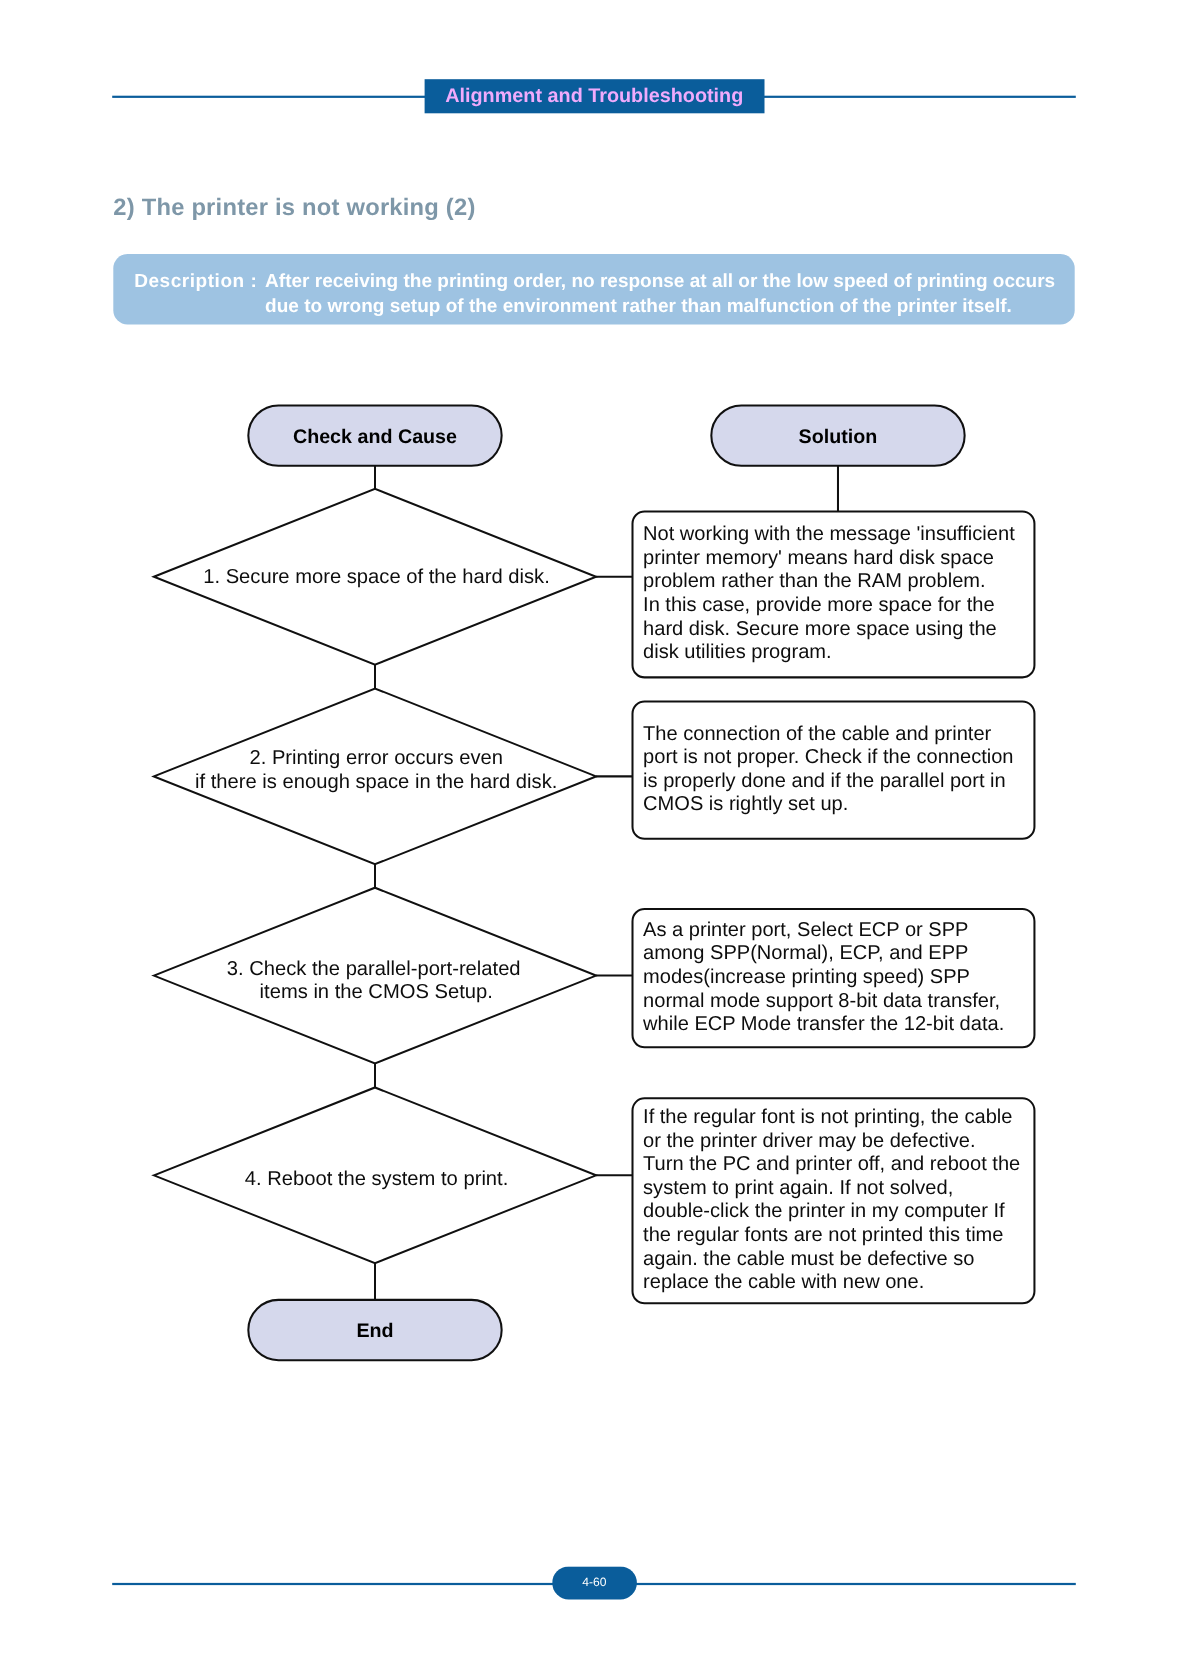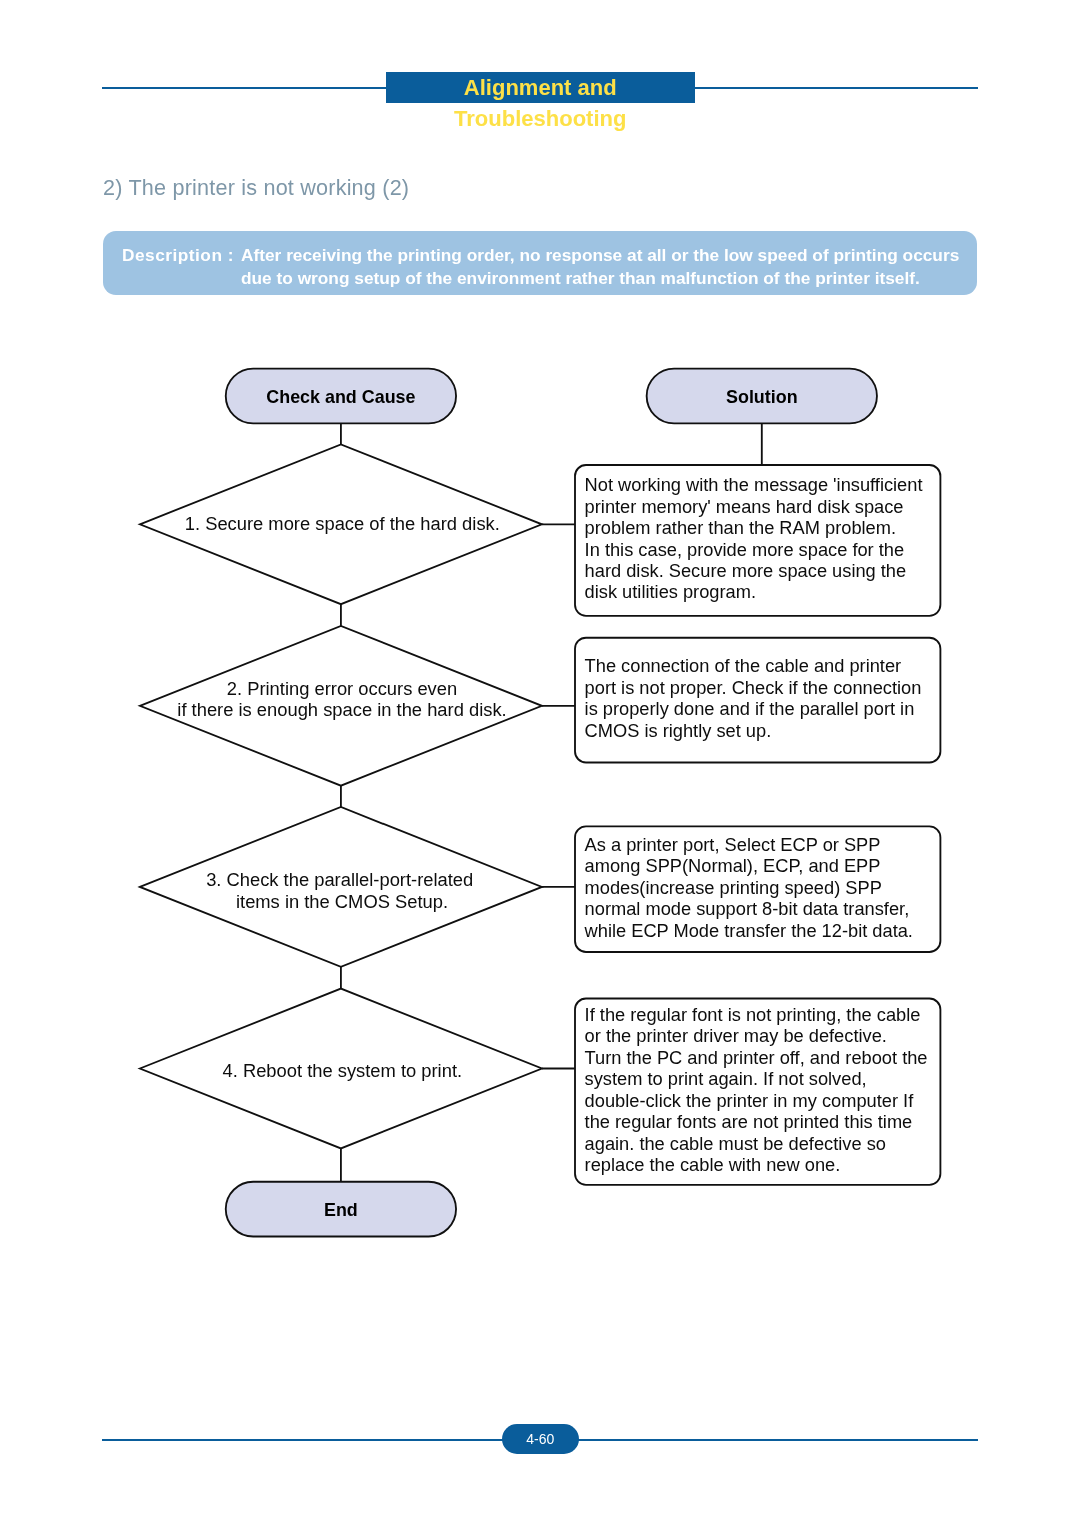--- a/index.html
+++ b/index.html
@@ -4,35 +4,35 @@
 <title>Alignment and Troubleshooting</title>
 <style>
   html,body{margin:0;padding:0;}
   body{width:1080px;height:1527px;background:#ffffff;font-family:"Liberation Sans",sans-serif;position:relative;overflow:hidden;-webkit-font-smoothing:antialiased;}
   .page,svg.flow{transform:translateZ(0);}
   .page{position:absolute;left:0;top:0;width:1080px;height:1527px;}
 
   
   .hdr-rule{position:absolute;left:102px;top:87.4px;width:876px;height:2.0px;background:#0a5d9b;}
   .hdr-box{position:absolute;left:386px;top:71.5px;width:308.5px;height:31.2px;background:#0a5d9b;}
-  .hdr-box span{display:block;text-align:center;color:#fde047;font-size:22px;font-weight:bold;line-height:31.5px;letter-spacing:0;}
+  .hdr-box span{display:block;text-align:center;color:#f0abfc;font-size:18px;font-weight:bold;line-height:31.5px;letter-spacing:0;}
 
   
-  .sec-title{position:absolute;left:103px;top:175px;font-size:21.6px;font-weight:normal;color:#7e97a8;letter-spacing:.2px;}
+  .sec-title{position:absolute;left:103px;top:175px;font-size:21.6px;font-weight:bold;color:#7e97a8;letter-spacing:.2px;}
 
   
   .desc{position:absolute;left:103px;top:231px;width:874.3px;height:64px;background:#9ec3e2;border-radius:13px;}
   .desc-inner{position:absolute;left:18px;top:13px;color:#ffffff;font-size:17.3px;font-weight:bold;line-height:23px;}
   .desc-label{position:absolute;left:1px;top:0;white-space:nowrap;letter-spacing:0.49px;}
   .desc-text{position:absolute;left:120px;top:0;width:850px;white-space:nowrap;}
 
   
   .ftr-rule{position:absolute;left:102px;top:1439.0px;width:876px;height:2.0px;background:#0a5d9b;}
   .ftr-pill{position:absolute;left:501.8px;top:1423.9px;width:77.1px;height:30.5px;background:#0a5d9b;border-radius:16px;}
-  .ftr-pill span{display:block;text-align:center;color:#fff;font-size:14px;line-height:31.5px;}
+  .ftr-pill span{display:block;text-align:center;color:#fff;font-size:11px;line-height:31.5px;}
 
   
   svg.flow{position:absolute;left:0;top:0;width:1080px;height:1527px;}
   .pill-label{font-family:"Liberation Sans",sans-serif;font-size:17.9px;font-weight:bold;fill:#000;text-anchor:middle;}
   .dia-label{font-family:"Liberation Sans",sans-serif;font-size:18.35px;fill:#0d0d0d;text-anchor:middle;}
   .box-label{font-family:"Liberation Sans",sans-serif;font-size:18.25px;fill:#0d0d0d;}
 </style>
 </head>
 <body>
 

